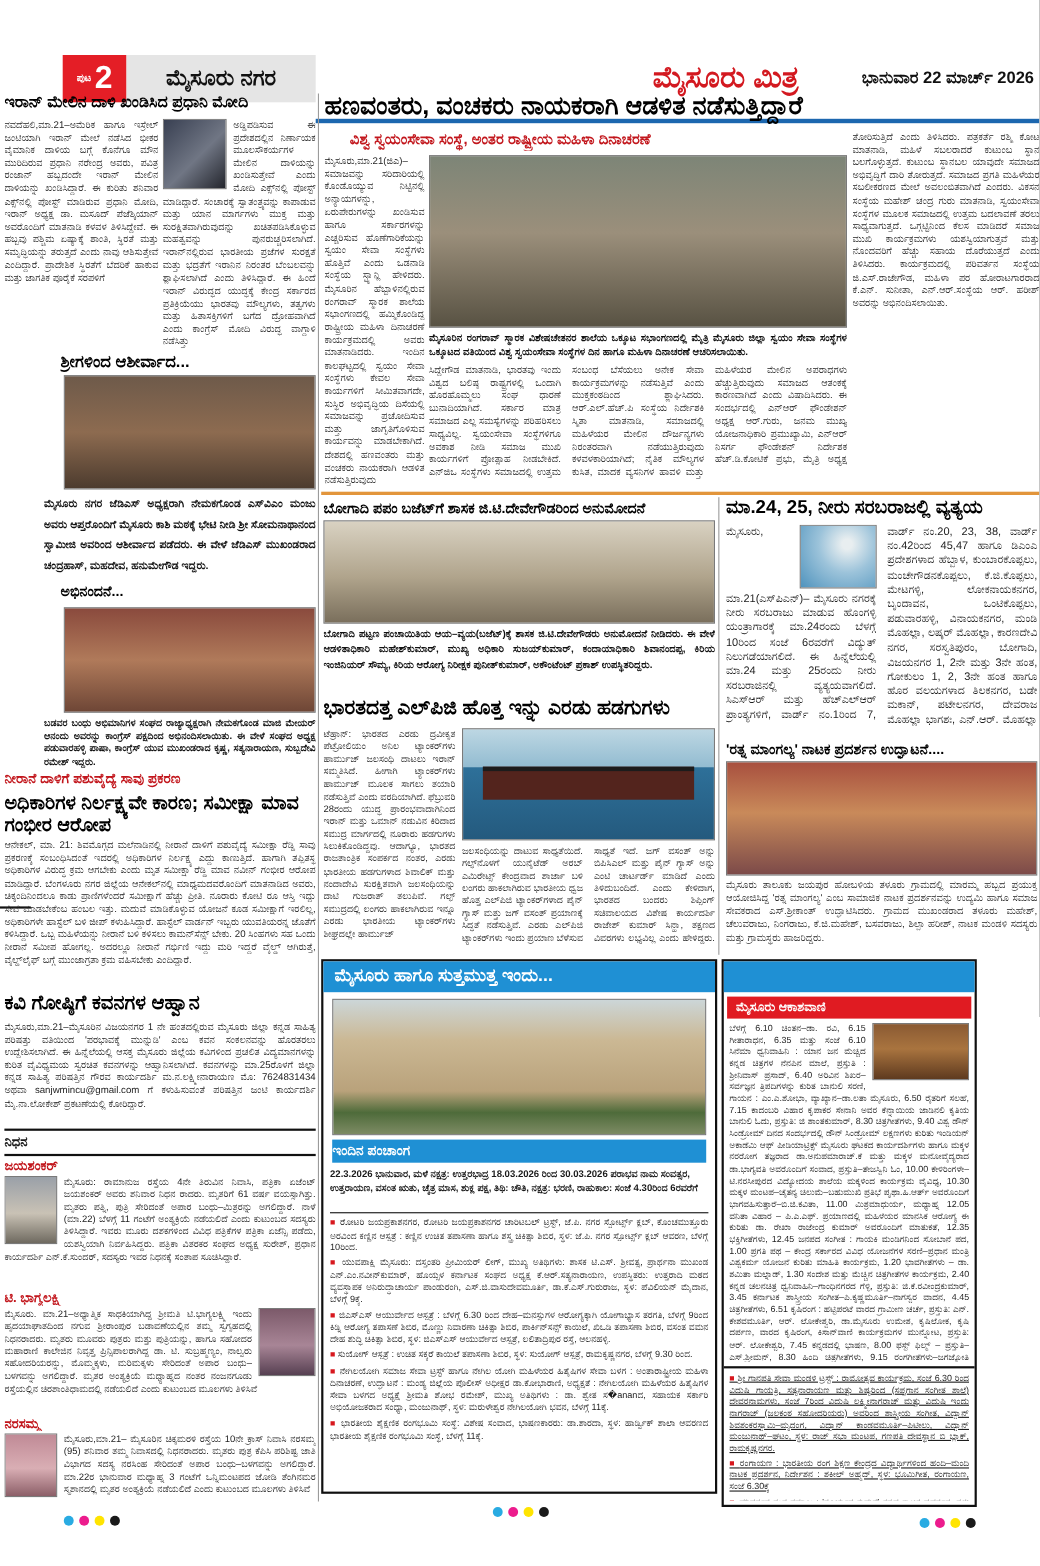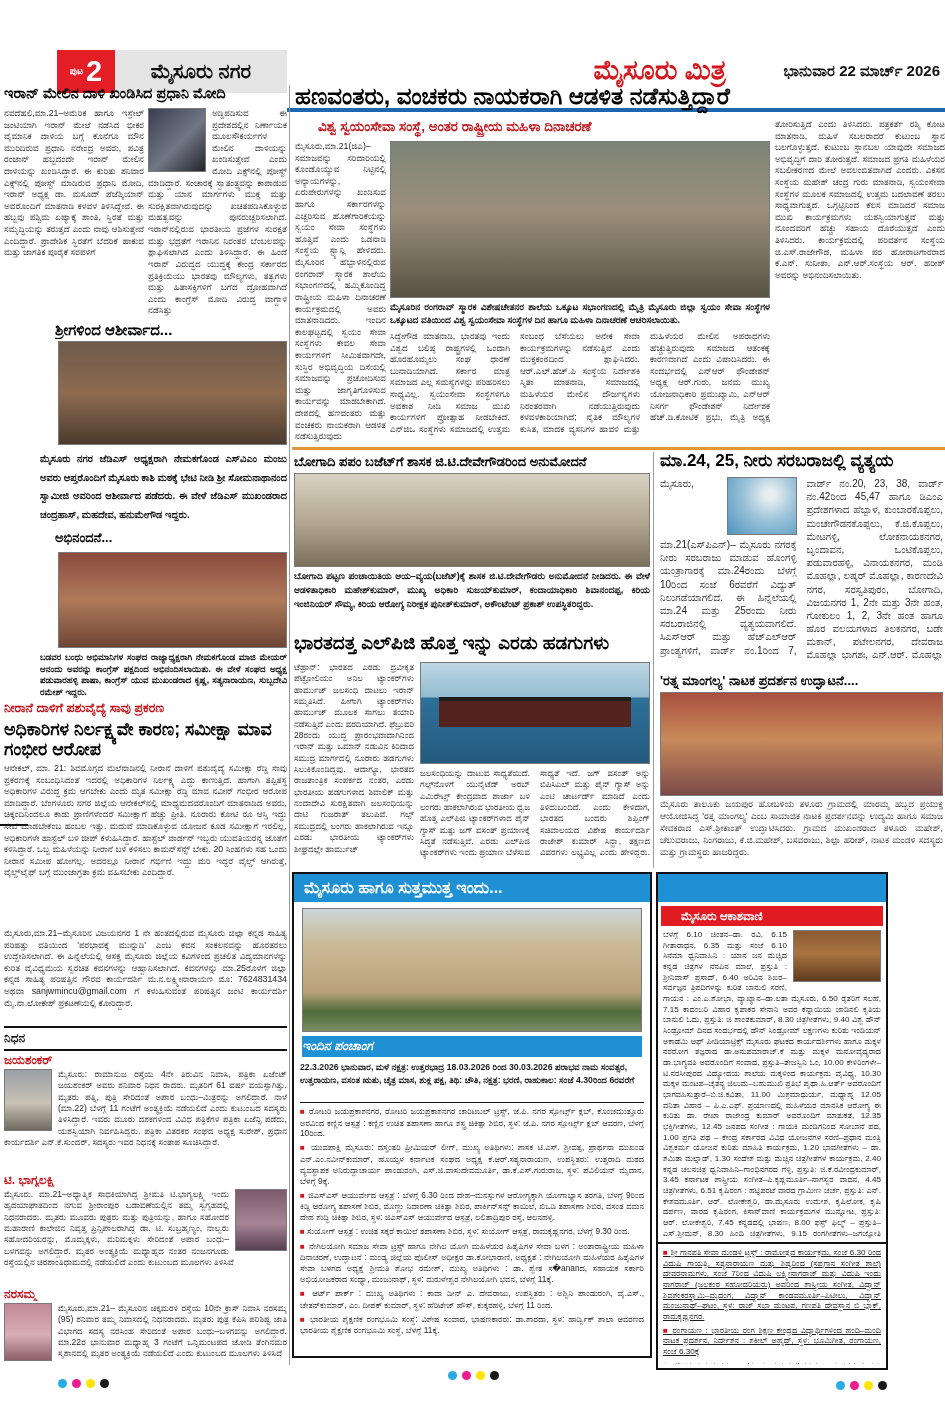--- a/index.html
+++ b/index.html
@@ -74,20 +74,21 @@
 
   <div class="abs hl" style="left:55px;top:530px;width:232px;height:18px;font-size:13px;">ಅಭಿನಂದನೆ...</div>
   <div class="abs photo ph-fel" style="left:58px;top:552px;width:229px;height:96px;"></div>
   <div class="abs cap" style="left:40px;top:652px;width:247px;height:46px;font-size:8.6px;line-height:1.35;text-align:justify;">ಬಡವರ ಬಂಧು ಅಭಿಮಾನಿಗಳ ಸಂಘದ ರಾಜ್ಯಾಧ್ಯಕ್ಷರಾಗಿ ನೇಮಕಗೊಂಡ ಮಾಜಿ ಮೇಯರ್ ಆನಂದು ಅವರನ್ನು ಕಾಂಗ್ರೆಸ್ ಪಕ್ಷದಿಂದ ಅಭಿನಂದಿಸಲಾಯಿತು. ಈ ವೇಳೆ ಸಂಘದ ಅಧ್ಯಕ್ಷ ಪಡುವಾರಹಳ್ಳಿ ಪಾಷಾ, ಕಾಂಗ್ರೆಸ್ ಯುವ ಮುಖಂಡರಾದ ಕೃಷ್ಣ, ಸತ್ಯನಾರಾಯಣ, ಸುಬ್ಬದೇವಿ ರಮೇಶ್ ಇದ್ದರು.</div>
   <div class="abs" style="left:0;top:824px;width:28px;height:2px;background:#111;"></div>
 
   <div class="abs bold red center" style="left:4px;top:701px;width:283px;height:16px;font-size:12.5px;overflow:hidden;">ನೀರಾನೆ ದಾಳಿಗೆ ಪಶುವೈದ್ಯೆ ಸಾವು ಪ್ರಕರಣ</div>
   <div class="abs hl center" style="left:4px;top:719px;width:283px;height:42px;font-size:17.5px;line-height:1.15;">ಅಧಿಕಾರಿಗಳ ನಿರ್ಲಕ್ಷ್ಯವೇ ಕಾರಣ; ಸಮೀಕ್ಷಾ ಮಾವ ಗಂಭೀರ ಆರೋಪ</div>
   <div class="abs j" style="left:4px;top:763px;width:283px;height:133px;font-size:8.8px;">ಆನೇಕಲ್, ಮಾ. 21: ಶಿವಮೊಗ್ಗದ ಮಲೆನಾಡಿನಲ್ಲಿ ನೀರಾನೆ ದಾಳಿಗೆ ಪಶುವೈದ್ಯೆ ಸಮೀಕ್ಷಾ ರೆಡ್ಡಿ ಸಾವು ಪ್ರಕರಣಕ್ಕೆ ಸಂಬಂಧಿಸಿದಂತೆ ಇದರಲ್ಲಿ ಅಧಿಕಾರಿಗಳ ನಿರ್ಲಕ್ಷ್ಯ ಎದ್ದು ಕಾಣುತ್ತಿದೆ. ಹಾಗಾಗಿ ತಪ್ಪಿತಸ್ಥ ಅಧಿಕಾರಿಗಳ ವಿರುದ್ಧ ಕ್ರಮ ಆಗಬೇಕು ಎಂದು ಮೃತ ಸಮೀಕ್ಷಾ ರೆಡ್ಡಿ ಮಾವ ನವೀನ್ ಗಂಭೀರ ಆರೋಪ ಮಾಡಿದ್ದಾರೆ. ಬೆಂಗಳೂರು ನಗರ ಜಿಲ್ಲೆಯ ಆನೇಕಲ್‌ನಲ್ಲಿ ಮಾಧ್ಯಮದವರೊಂದಿಗೆ ಮಾತನಾಡಿದ ಅವರು, ಚಿಕ್ಕಂದಿನಿಂದಲೂ ಕಾಡು ಪ್ರಾಣಿಗಳೆಂದರೆ ಸಮೀಕ್ಷಾಗೆ ಹೆಚ್ಚು ಪ್ರೀತಿ. ನೂರಾರು ಕೋಟಿ ರೂ ಆಸ್ತಿ ಇದ್ದು ಸೇವೆ ಮಾಡಬೇಕೆಂಬ ಹಂಬಲ ಇತ್ತು. ಮದುವೆ ಮಾಡಿಕೊಳ್ಳುವ ಯೋಜನೆ ಕೂಡ ಸಮೀಕ್ಷಾಗೆ ಇರಲಿಲ್ಲ, ಅಧಿಕಾರಿಗಳೇ ಹಾಸ್ಟೆಲ್ ಬಳಿ ಜೀಪ್ ಕಳುಹಿಸಿದ್ದಾರೆ. ಹಾಸ್ಟೆಲ್ ವಾರ್ಡನ್ ಇಬ್ಬರು ಯುವತಿಯರನ್ನ ಜೊತೆಗೆ ಕಳಿಸಿದ್ದಾರೆ. ಒಬ್ಬ ಮಹಿಳೆಯನ್ನು ನೀರಾನೆ ಬಳಿ ಕಳಿಸಲು ಕಾಮನ್‌ಸೆನ್ಸ್ ಬೇಕು. 20 ಸಿಂಹಗಳು ಸಹ ಒಂದು ನೀರಾನೆ ಸಮೀಪ ಹೋಗಲ್ಲ. ಅದರಲ್ಲೂ ನೀರಾನೆ ಗರ್ಭಿಣಿ ಇದ್ದು ಮರಿ ಇದ್ದರೆ ವೈಲ್ಡ್ ಆಗಿರುತ್ತೆ, ವೈಲ್ಡ್‌ಲೈಫ್ ಬಗ್ಗೆ ಮುಂಜಾಗ್ರತಾ ಕ್ರಮ ವಹಿಸಬೇಕು ಎಂದಿದ್ದಾರೆ.</div>
 
+  <div class="abs hl center" style="left:4px;top:901px;width:283px;height:24px;font-size:18px;">ಕವಿ ಗೋಷ್ಠಿಗೆ ಕವನಗಳ ಆಹ್ವಾನ</div>
   <div class="abs j" style="left:4px;top:928px;width:283px;height:94px;font-size:8.8px;">ಮೈಸೂರು,ಮಾ.21–ಮೈಸೂರಿನ ವಿಜಯನಗರ 1 ನೇ ಹಂತದಲ್ಲಿರುವ ಮೈಸೂರು ಜಿಲ್ಲಾ ಕನ್ನಡ ಸಾಹಿತ್ಯ ಪರಿಷತ್ತು ವತಿಯಿಂದ 'ಪರಭಾವಕ್ಕೆ ಮುನ್ನುಡಿ' ಎಂಬ ಕವನ ಸಂಕಲನವನ್ನು ಹೊರತರಲು ಉದ್ದೇಶಿಸಲಾಗಿದೆ. ಈ ಹಿನ್ನೆಲೆಯಲ್ಲಿ ಆಸಕ್ತ ಮೈಸೂರು ಜಿಲ್ಲೆಯ ಕವಿಗಳಿಂದ ಪ್ರಚಲಿತ ವಿದ್ಯಮಾನಗಳನ್ನು ಕುರಿತ ವೈವಿಧ್ಯಮಯ ಸ್ವರಚಿತ ಕವನಗಳನ್ನು ಆಹ್ವಾನಿಸಲಾಗಿದೆ. ಕವನಗಳನ್ನು ಮಾ.25ರೊಳಗೆ ಜಿಲ್ಲಾ ಕನ್ನಡ ಸಾಹಿತ್ಯ ಪರಿಷತ್ತಿನ ಗೌರವ ಕಾರ್ಯದರ್ಶಿ ಮ.ನ.ಲಕ್ಷ್ಮೀನಾರಾಯಣ ಮೊ: 7624831434 ಅಥವಾ sanjwmincu@gmail.com ಗೆ ಕಳುಹಿಸುವಂತೆ ಪರಿಷತ್ತಿನ ಜಂಟಿ ಕಾರ್ಯದರ್ಶಿ ಮೈ.ನಾ.ಲೋಕೇಶ್ ಪ್ರಕಟಣೆಯಲ್ಲಿ ಕೋರಿದ್ದಾರೆ.</div>
 
   <div class="abs hrule" style="left:4px;top:1026px;width:283px;"></div>
   <div class="abs bold center" style="left:4px;top:1031px;width:283px;height:15px;font-size:12px;">ನಿಧನ</div>
   <div class="abs hrule" style="left:4px;top:1049px;width:283px;"></div>
 
   <div class="abs bold red center" style="left:4px;top:1053px;width:283px;height:14px;font-size:12px;overflow:hidden;">ಜಯಶಂಕರ್</div>
   <div class="abs j" style="left:4px;top:1069px;width:283px;height:102px;font-size:8.6px;">
     <span class="photo ph-ob1 fl-l" style="display:block;width:48px;height:62px;"></span>
     <span>ಮೈಸೂರು: ರಾಮಾನುಜ ರಸ್ತೆಯ 4ನೇ ತಿರುವಿನ ನಿವಾಸಿ, ಪತ್ರಿಕಾ ಏಜೆಂಟ್ ಜಯಶಂಕರ್ ಅವರು ಶನಿವಾರ ನಿಧನ ರಾದರು. ಮೃತರಿಗೆ 61 ವರ್ಷ ವಯಸ್ಸಾಗಿತ್ತು. ಮೃತರು ಪತ್ನಿ, ಪುತ್ರಿ ಸೇರಿದಂತೆ ಅಪಾರ ಬಂಧು–ಮಿತ್ರರನ್ನು ಅಗಲಿದ್ದಾರೆ. ನಾಳೆ (ಮಾ.22) ಬೆಳಗ್ಗೆ 11 ಗಂಟೆಗೆ ಅಂತ್ಯಕ್ರಿಯೆ ನಡೆಯಲಿದೆ ಎಂದು ಕುಟುಂಬದ ಸದಸ್ಯರು ತಿಳಿಸಿದ್ದಾರೆ. ಇವರು ಮೂರು ದಶಕಗಳಿಂದ ವಿವಿಧ ಪತ್ರಿಕೆಗಳ ಪತ್ರಿಕಾ ಏಜೆನ್ಸಿ ಪಡೆದು, ಯಶಸ್ವಿಯಾಗಿ ನಿರ್ವಹಿಸಿದ್ದರು. ಪತ್ರಿಕಾ ವಿತರಕರ ಸಂಘದ ಅಧ್ಯಕ್ಷ ಸುರೇಶ್, ಪ್ರಧಾನ ಕಾರ್ಯದರ್ಶಿ ಎನ್.ಕೆ.ಸುಂದರ್, ಸದಸ್ಯರು ಇವರ ನಿಧನಕ್ಕೆ ಸಂತಾಪ ಸೂಚಿಸಿದ್ದಾರೆ.</span>
@@ -140,40 +141,39 @@
   </div>
   <div class="abs cols2 j" style="left:420px;top:768px;width:230px;height:100px;font-size:8.6px;">ಜಲಸಂಧಿಯನ್ನು ದಾಟುವ ಸಾಧ್ಯತೆಯಿದೆ. ಗಲ್ಫ್‌ನೊಳಗೆ ಯುನೈಟೆಡ್ ಅರಬ್ ಎಮಿರೇಟ್ಸ್ ಕೇಂದ್ರವಾದ ಶಾರ್ಜಾ ಬಳಿ ಲಂಗರು ಹಾಕಲಾಗಿರುವ ಭಾರತೀಯ ಧ್ವಜ ಹೊತ್ತ ಎಲ್‌ಪಿಜಿ ಟ್ಯಾಂಕರ್‌ಗಳಾದ ಪೈನ್ ಗ್ಯಾಸ್ ಮತ್ತು ಜಗ್ ವಸಂತ್ ಪ್ರಯಾಣಕ್ಕೆ ಸಿದ್ಧತೆ ನಡೆಸುತ್ತಿವೆ. ಎರಡು ಎಲ್‌ಪಿಜಿ ಟ್ಯಾಂಕರ್‌ಗಳು ಇಂದು ಪ್ರಯಾಣ ಬೆಳೆಸುವ ಸಾಧ್ಯತೆ ಇದೆ. ಜಗ್ ವಸಂತ್ ಅನ್ನು ಬಿಪಿಸಿಎಲ್ ಮತ್ತು ಪೈನ್ ಗ್ಯಾಸ್ ಅನ್ನು ಎಂಟಿ ಚಾರ್ಟರ್ಡ್ ಮಾಡಿದೆ ಎಂದು ತಿಳಿದುಬಂದಿದೆ. ಎಂದು ಕೇಳಿದಾಗ, ಭಾರತದ ಬಂದರು ಶಿಪ್ಪಿಂಗ್ ಸಚಿವಾಲಯದ ವಿಶೇಷ ಕಾರ್ಯದರ್ಶಿ ರಾಜೇಶ್ ಕುಮಾರ್ ಸಿನ್ಹಾ, ತಕ್ಷಣದ ವಿವರಗಳು ಲಭ್ಯವಿಲ್ಲ ಎಂದು ಹೇಳಿದ್ದರು. ವಿದೇಶಾಂಗ ಸಚಿವಾಲಯದ ವಕ್ತಾರ ರಣಧೀರ್ ಜೈಸ್ವಾಲ್ ಮಾತನಾಡಿ, ಗಲ್ಫ್ ಒಳಗಿರುವ ಭಾರತದ 22 ಹಡಗುಗಳ ಸುರಕ್ಷಿತ ಮತ್ತು ಅಡೆತಡೆಯಿಲ್ಲದ ಸಂಚಾರಕ್ಕೆ ದೇಶದ ಪ್ರಯತ್ನ ನಡೆದಿದೆ. ಪ್ರಧಾನಿ ನರೇಂದ್ರ ಮೋದಿ ಇತರ ನಾಯಕರೊಂದಿಗೆ ಅವುಗಳ ಸುರಕ್ಷಿತ ಸಾಗಣೆಯ ಬಗ್ಗೆ ಮಾತನಾಡುತ್ತಿದ್ದಾರೆ ಎಂದು ಅವರು ತಿಳಿಸಿದ್ದಾರೆ.</div>
 
   <div class="abs hl" style="left:660px;top:673px;width:283px;height:17px;font-size:13px;">'ರತ್ನ ಮಾಂಗಲ್ಯ' ನಾಟಕ ಪ್ರದರ್ಶನ ಉದ್ಘಾಟನೆ....</div>
   <div class="abs photo ph-drama" style="left:660px;top:692px;width:283px;height:104px;"></div>
   <div class="abs j" style="left:660px;top:799px;width:283px;height:70px;font-size:9px;">ಮೈಸೂರು ತಾಲೂಕು ಜಯಪುರ ಹೋಬಳಿಯ ತಳೂರು ಗ್ರಾಮದಲ್ಲಿ ಮಾರಮ್ಮ ಹಬ್ಬದ ಪ್ರಯುಕ್ತ ಆಯೋಜಿಸಿದ್ದ 'ರತ್ನ ಮಾಂಗಲ್ಯ' ಎಂಬ ಸಾಮಾಜಿಕ ನಾಟಕ ಪ್ರದರ್ಶನವನ್ನು ಉದ್ಯಮಿ ಹಾಗೂ ಸಮಾಜ ಸೇವಕರಾದ ಎಸ್.ಶ್ರೀಕಾಂತ್ ಉದ್ಘಾಟಿಸಿದರು. ಗ್ರಾಮದ ಮುಖಂಡರಾದ ತಳೂರು ಮಹೇಶ್, ಚೆಲುವರಾಜು, ನಿಂಗರಾಜು, ಕೆ.ಜಿ.ಮಹೇಶ್, ಬಸವರಾಜು, ಶಿಲ್ಪಾ ಹರೀಶ್, ನಾಟಕ ಮಂಡಳಿ ಸದಸ್ಯರು ಮತ್ತು ಗ್ರಾಮಸ್ಥರು ಹಾಜರಿದ್ದರು.</div>
 
   <div class="box" style="left:292px;top:872px;width:360px;height:486px;">
     <div class="band-blue abs" style="left:0;top:0;width:356px;height:28px;font-size:16px;line-height:28px;padding-left:10px;box-sizing:border-box;">ಮೈಸೂರು ಹಾಗೂ ಸುತ್ತಮುತ್ತ ಇಂದು...</div>
     <div class="photo ph-palace abs" style="left:8px;top:34px;width:340px;height:124px;"></div>
-    <div class="band-blue abs center" style="left:8px;top:162px;width:340px;height:21px;font-size:12.5px;line-height:21px;font-style:italic;">ಇಂದಿನ ಪಂಚಾಂಗ</div>
+    <div class="band-blue abs center" style="left:8px;top:162px;width:340px;height:21px;font-size:12.5px;line-height:21px;">ಇಂದಿನ ಪಂಚಾಂಗ</div>
     <div class="abs bold center" style="left:6px;top:187px;width:344px;height:38px;font-size:8.7px;line-height:1.45;overflow:hidden;">22.3.2026 ಭಾನುವಾರ, ಮಳೆ ನಕ್ಷತ್ರ: ಉತ್ತರಭಾದ್ರ 18.03.2026 ರಿಂದ 30.03.2026 ಪರಾಭವ ನಾಮ ಸಂವತ್ಸರ, ಉತ್ತರಾಯಣ, ವಸಂತ ಋತು, ಚೈತ್ರ ಮಾಸ, ಶುಕ್ಲ ಪಕ್ಷ, ತಿಥಿ: ಚೌತಿ, ನಕ್ಷತ್ರ: ಭರಣಿ, ರಾಹುಕಾಲ: ಸಂಜೆ 4.30ರಿಂದ 6ರವರೆಗೆ</div>
     <div class="abs hrule" style="left:6px;top:228px;width:344px;height:1px;"></div>
     <div class="abs j" style="left:6px;top:232px;width:344px;height:248px;font-size:8.3px;">
       <div class="ev"><span>ರೋಟರಿ ಜಯಪ್ರಕಾಶನಗರ, ರೋಟರಿ ಜಯಪ್ರಕಾಶನಗರ ಚಾರಿಟಬಲ್ ಟ್ರಸ್ಟ್, ಜೆ.ಪಿ. ನಗರ ಸ್ಪೋರ್ಟ್ಸ್ ಕ್ಲಬ್, ಕೊಂಚಮುತ್ತೂರು ಅರವಿಂದ ಕಣ್ಣಿನ ಆಸ್ಪತ್ರೆ : ಕಣ್ಣಿನ ಉಚಿತ ತಪಾಸಣಾ ಹಾಗೂ ಶಸ್ತ್ರ ಚಿಕಿತ್ಸಾ ಶಿಬಿರ, ಸ್ಥಳ: ಜೆ.ಪಿ. ನಗರ ಸ್ಪೋರ್ಟ್ಸ್ ಕ್ಲಬ್ ಆವರಣ, ಬೆಳಗ್ಗೆ 10ರಿಂದ.</span></div>
       <div class="ev"><span>ಯುವಪಾಕ್ಷಿ ಮೈಸೂರು: ದಸ್ತಂತರಿ ಪ್ರೀಮಿಯರ್ ಲೀಗ್, ಮುಖ್ಯ ಅತಿಥಿಗಳು: ಶಾಸಕ ಟಿ.ಎಸ್. ಶ್ರೀವತ್ಸ, ಪ್ರಾರ್ಥನಾ ಮುಖಂಡ ಎನ್.ಎಂ.ನವೀನ್‌ಕುಮಾರ್, ಹೊಯ್ಸಳ ಕರ್ನಾಟಕ ಸಂಘದ ಅಧ್ಯಕ್ಷ ಕೆ.ಆರ್.ಸತ್ಯನಾರಾಯಣ, ಉಪಸ್ಥಿತರು: ಉತ್ತರಾದಿ ಮಠದ ವ್ಯವಸ್ಥಾಪಕ ಅನಿರುದ್ಧಾಚಾರ್ಯ ಪಾಂಡುರಂಗಿ, ಎಸ್.ಜಿ.ವಾಸುದೇವಮೂರ್ತಿ, ಡಾ.ಕೆ.ಎಸ್.ಗುರುರಾಜ, ಸ್ಥಳ: ಪೆವಿಲಿಯನ್ ಮೈದಾನ, ಬೆಳಗ್ಗೆ 9ಕ್ಕೆ.</span></div>
       <div class="ev"><span>ಜಿಎಸ್‌ಎಸ್ ಆಯುರ್ವೇದ ಆಸ್ಪತ್ರೆ : ಬೆಳಗ್ಗೆ 6.30 ರಿಂದ ದೇಹ–ಮನಸ್ಸುಗಳ ಆರೋಗ್ಯಕ್ಕಾಗಿ ಯೋಗಾಭ್ಯಾಸ ತರಗತಿ, ಬೆಳಗ್ಗೆ 9ರಿಂದ ಕಿಡ್ನಿ ಆರೋಗ್ಯ ತಪಾಸಣೆ ಶಿಬಿರ, ಮೊಣ್ಣು ನಿವಾರಣಾ ಚಿಕಿತ್ಸಾ ಶಿಬಿರ, ಪಾರ್ಕಿನ್‌ಸನ್ಸ್ ಕಾಯಿಲೆ, ಖಿಒಡಿ ತಪಾಸಣಾ ಶಿಬಿರ, ವಸಂತ ವಮನ ದೇಹ ಶುದ್ಧಿ ಚಿಕಿತ್ಸಾ ಶಿಬಿರ, ಸ್ಥಳ: ಜಿಎಸ್‌ಎಸ್ ಆಯುರ್ವೇದ ಆಸ್ಪತ್ರೆ, ಲಲಿತಾದ್ರಿಪುರ ರಸ್ತೆ, ಆಲನಹಳ್ಳಿ.</span></div>
       <div class="ev"><span>ಸುಯೋಗ್ ಆಸ್ಪತ್ರೆ : ಉಚಿತ ಸಕ್ಕರೆ ಕಾಯಿಲೆ ತಪಾಸಣಾ ಶಿಬಿರ, ಸ್ಥಳ: ಸುಯೋಗ್ ಆಸ್ಪತ್ರೆ, ರಾಮಕೃಷ್ಣನಗರ, ಬೆಳಗ್ಗೆ 9.30 ರಿಂದ.</span></div>
       <div class="ev"><span>ನೇಗಿಲಯೋಗಿ ಸಮಾಜ ಸೇವಾ ಟ್ರಸ್ಟ್ ಹಾಗೂ ನೇಗಿಲ ಯೋಗಿ ಮಹಿಳೆಯರ ಹಿತೈಷಿಗಳ ಸೇವಾ ಬಳಗ : ಅಂತಾರಾಷ್ಟ್ರೀಯ ಮಹಿಳಾ ದಿನಾಚರಣೆ, ಉದ್ಘಾಟನೆ : ಮಂಡ್ಯ ಜಿಲ್ಲೆಯ ಪೊಲೀಸ್ ಅಧೀಕ್ಷರ ಡಾ.ಕೋಭಾರಾಣಿ, ಅಧ್ಯಕ್ಷತೆ : ನೇಗಿಲಯೋಗಿ ಮಹಿಳೆಯರ ಹಿತೈಷಿಗಳ ಸೇವಾ ಬಳಗದ ಅಧ್ಯಕ್ಷೆ ಶ್ರೀಮತಿ ಶೋಭ ರಮೇಶ್, ಮುಖ್ಯ ಅತಿಥಿಗಳು : ಡಾ. ಶ್ವೇತ ಸ�ananದ, ಸಹಾಯಕ ಸರ್ಕಾರಿ ಅಭಿಯೋಜಕರಾದ ಸಂಧ್ಯಾ, ಮಂಜುನಾಥ್, ಸ್ಥಳ: ಮರುಳೇಶ್ವರ ನೇಗಿಲಯೋಗಿ ಭವನ, ಬೆಳಗ್ಗೆ 11ಕ್ಕೆ.</span></div>
-      <div class="ev"><span>ಆರ್ಟ್ ಪಾರ್ಕ್ : ಮುಖ್ಯ ಅತಿಥಿಗಳು : ಕಾವಾ ಡೀನ್ ಎ. ದೇವರಾಜು, ಉಪಸ್ಥಿತರು : ಅಶ್ವಿನಿ ಪಾಂಡುರಂಗಿ, ವೈ.ಎಸ್., ಚೇತನ್‌ಕುಮಾರ್, ಎಂ. ದೀಪಕ್ ಕುಮಾರ್, ಸ್ಥಳ: ಹೆರಿಟೇಜ್ ಹೌಸ್, ಕುಕ್ಕರಹಳ್ಳಿ, ಬೆಳಗ್ಗೆ 11 ರಿಂದ.</span></div>
       <div class="ev"><span>ಭಾರತೀಯ ಶೈಕ್ಷಣಿಕ ರಂಗಭೂಮಿ ಸಂಸ್ಥೆ: ವಿಶೇಷ ಸಂವಾದ, ಭಾಷಣಕಾರರು: ಡಾ.ಶಾರದಾ, ಸ್ಥಳ: ಹಾರ್ಡ್ವಿಕ್ ಶಾಲಾ ಆವರಣದ ಭಾರತೀಯ ಶೈಕ್ಷಣಿಕ ರಂಗಭೂಮಿ ಸಂಸ್ಥೆ, ಬೆಳಗ್ಗೆ 11ಕ್ಕೆ.</span></div>
     </div>
   </div>
   <div class="abs dots" style="left:448px;top:1366px;">
     <span class="d-c"></span><span class="d-m"></span><span class="d-y"></span><span class="d-k"></span>
   </div>
 
   <div class="box" style="left:656px;top:872px;width:232px;height:498px;">
     <div class="band-blue abs" style="left:0;top:0;width:228px;height:28px;"></div>
-    <div class="band-red abs" style="left:3px;top:32px;width:222px;height:20px;font-size:11.5px;line-height:20px;padding-left:20px;box-sizing:border-box;">ಮೈಸೂರು ಆಕಾಶವಾಣಿ</div>
+    <div class="band-red abs" style="left:3px;top:32px;width:222px;height:20px;font-size:11.5px;line-height:20px;padding-left:8px;box-sizing:border-box;">ಮೈಸೂರು ಆಕಾಶವಾಣಿ</div>
     <div class="abs j" style="left:5px;top:56px;width:218px;height:308px;font-size:8.1px;">
       <span class="photo ph-radio fl-r" style="display:block;width:88px;height:52px;"></span>
       <span>ಬೆಳಗ್ಗೆ 6.10 ಚಿಂತನ–ಡಾ. ರವಿ, 6.15 ಗೀತಾರಾಧನ, 6.35 ಮತ್ತು ಸಂಜೆ 6.10 ಸಿನೆಮಾ ಧ್ವನಿವಾಹಿನಿ : ಯಾನ ಜನ ಮೆಚ್ಚಿದ ಕನ್ನಡ ಚಿತ್ರಗಳ ನೆನಪಿನ ಮಾಲೆ, ಪ್ರಸ್ತುತಿ : ಶ್ರೀನಿವಾಸ್ ಪ್ರಸಾದ್, 6.40 ಅರಿವಿನ ಶಿಖರ–ಸರ್ವಜ್ಞನ ತ್ರಿಪದಿಗಳನ್ನು ಕುರಿತ ಬಾನುಲಿ ಸರಣಿ, ಗಾಯನ : ಎಂ.ಎ.ಶೋಭಾ, ವ್ಯಾಖ್ಯಾನ–ಡಾ.ಲತಾ ಮೈಸೂರು, 6.50 ರೈತರಿಗೆ ಸಲಹೆ, 7.15 ಕಾದಂಬರಿ ವಿಹಾರ ಕೃಪಾಕರ ಸೇನಾನಿ ಅವರ ಕೆನ್ನಾಯಿಯ ಜಾಡಿನಲಿ ಕೃತಿಯ ಬಾನುಲಿ ಓದು, ಪ್ರಸ್ತುತಿ: ಜಿ ಶಾಂತಕುಮಾರ್, 8.30 ಚಿತ್ರಗೀತೆಗಳು, 9.40 ವಿಶ್ವ ಡೌನ್ ಸಿಂಡ್ರೋಮ್ ದಿನದ ಸಂದರ್ಭದಲ್ಲಿ ಡೌನ್ ಸಿಂಡ್ರೋಮ್ ಲಕ್ಷಣಗಳು ಕುರಿತು ಇಂಡಿಯನ್ ಅಕಾಡೆಮಿ ಆಫ್ ಪೀಡಿಯಾಟ್ರಿಕ್ಸ್ ಮೈಸೂರು ಘಟಕದ ಕಾರ್ಯದರ್ಶಿಗಳು ಹಾಗೂ ಮಕ್ಕಳ ನರರೋಗ ತಜ್ಞರಾದ ಡಾ.ಅನುಪಮಾರಾಜ್.ಕೆ ಮತ್ತು ಮಕ್ಕಳ ಮನೋವೈದ್ಯರಾದ ಡಾ.ಭಾಗ್ಯವತಿ ಅವರೊಂದಿಗೆ ಸಂವಾದ, ಪ್ರಸ್ತುತಿ–ತೇಜಸ್ವಿನಿ ಓಂ, 10.00 ಕೇಳಿರಿಂಗಳೇ–ಟಿ.ನರಸೀಪುರದ ವಿದ್ಯೋದಯ ಶಾಲೆಯ ಮಕ್ಕಳಿಂದ ಕಾರ್ಯಕ್ರಮ ವೈವಿಧ್ಯ, 10.30 ಮಕ್ಕಳ ಮಂಟಪ–ಚೈತನ್ಯ ಚಿಲುಮೆ–ಬಹುಮುಖಿ ಪ್ರತಿಭೆ ಪೃಥಾ.ಹಿ.ಆರ್ತ್ ಅವರೊಂದಿಗೆ ಭಾಗವಹಿಸುತ್ತಾರೆ–ಬಿ.ಜಿ.ಕವಿತಾ, 11.00 ಮಿಶ್ರಮಾಧುರ್ಯ, ಮಧ್ಯಾಹ್ನ 12.05 ವನಿತಾ ವಿಹಾರ – ಪಿ.ಎ.ಎಫ್. ಪ್ರಯಾಣದಲ್ಲಿ ಮಹಿಳೆಯರ ಮಾನಸಿಕ ಆರೋಗ್ಯ ಈ ಕುರಿತು ಡಾ. ರೇಖಾ ರಾಜೇಂದ್ರ ಕುಮಾರ್ ಅವರೊಂದಿಗೆ ಮಾತುಕತೆ, 12.35 ಭಕ್ತಿಗೀತೆಗಳು, 12.45 ಜನಪದ ಸಂಗೀತ : ಗಾಯಕಿ ಮಂಡಿಗನಿಂದ ಸೋಬಾನೆ ಪದ, 1.00 ಪ್ರಗತಿ ಪಥ – ಕೇಂದ್ರ ಸರ್ಕಾರದ ವಿವಿಧ ಯೋಜನೆಗಳ ಸರಣಿ–ಪ್ರಧಾನ ಮಂತ್ರಿ ವಿಶ್ವಕರ್ಮ ಯೋಜನೆ ಕುರಿತು ಮಾಹಿತಿ ಕಾರ್ಯಕ್ರಮ, 1.20 ಭಾವಗೀತೆಗಳು – ಡಾ. ಶಮಿತಾ ಮಲ್ನಾಡ್, 1.30 ಸಂದೇಶ ಮತ್ತು ಮೆಚ್ಚಿನ ಚಿತ್ರಗೀತೆಗಳ ಕಾರ್ಯಕ್ರಮ, 2.40 ಕನ್ನಡ ಚಲನಚಿತ್ರ ಧ್ವನಿವಾಹಿನಿ–ಗಾಂಧಿನಗರದ ಗೆಳ್ಳಿ, ಪ್ರಸ್ತುತಿ: ಜಿ.ಕೆ.ರವೀಂದ್ರಕುಮಾರ್, 3.45 ಕರ್ನಾಟಕ ಶಾಸ್ತ್ರೀಯ ಸಂಗೀತ–ಪಿ.ಕೃಷ್ಣಮೂರ್ತಿ–ನಾಗಸ್ವರ ವಾದನ, 4.45 ಚಿತ್ರಗೀತೆಗಳು, 6.51 ಕೃಷಿರಂಗ : ಹಟ್ಟಿಪರಟೆ ವಾರದ ಗ್ರಾಮೀಣ ಚರ್ಚೆ, ಪ್ರಸ್ತುತಿ: ಎನ್. ಕೇಶವಮೂರ್ತಿ, ಆರ್. ಲೋಕೇಶ್ವರಿ, ಡಾ.ಮೈಸೂರು ಉಮೇಶ, ಕೃಷಿಲೋಕ, ಕೃಷಿ ದರ್ಪಣ, ವಾರದ ಕೃಷಿರಂಗ, ಕಿಸಾನ್‌ವಾಣಿ ಕಾರ್ಯಕ್ರಮಗಳ ಮುನ್ನೋಟ, ಪ್ರಸ್ತುತಿ: ಆರ್. ಲೋಕೇಶ್ವರಿ, 7.45 ಕನ್ನಡದಲ್ಲಿ ಭಾಷಣ, 8.00 ಫಸ್ಟ್ ಫಿಲ್ಮ್ – ಪ್ರಸ್ತುತಿ–ಎಸ್.ಶ್ರೀಮನ್, 8.30 ಹಿಂದಿ ಚಿತ್ರಗೀತೆಗಳು, 9.15 ರಂಗಗೀತೆಗಳು–ಜಗಜ್ಯೋತಿ ಬಸವೇಶ್ವರ ನಾಟಕದ ಹಾಡುಗಳು, 9.30 ರಾಷ್ಟ್ರೀಯ ವಿಜ್ಞಾನ ಸಂಚಿಕೆ, 10.00 ರವಿವಾಸರೀಯ ಅಖಿಲ ಭಾರತೀಯ ಸಂಗೀತ ಸಭಾ, ಡಾ. ಧನಲಕ್ಷ್ಮಿ ಅವರ ಹಾಡುಗಾರಿಕೆ</span>
     </div>
     <div class="abs hrule" style="left:0;top:368px;width:228px;"></div>
     <div class="abs j" style="left:5px;top:374px;width:218px;height:116px;font-size:8.1px;text-decoration:underline;">
       <div class="ev"><span>ಶ್ರೀ ಗಾನಪತಿ ಸೇವಾ ಮಂಡಳಿ ಟ್ರಸ್ಟ್ : ರಾಮೋತ್ಸವ ಕಾರ್ಯಕ್ರಮ, ಸಂಜೆ 6.30 ರಿಂದ ವಿದುಷಿ ಗಾಯತ್ರಿ, ಸತ್ಯನಾರಾಯಣ ಮತ್ತು ಶಿಷ್ಯರಿಂದ (ಸಪ್ತಗಾನ ಸಂಗೀತ ಶಾಲೆ) ದೇವರನಾಮಗಳು, ಸಂಜೆ 7ರಿಂದ ವಿದುಷಿ ಲಕ್ಷ್ಮೀನಾಗರಾಜ್ ಮತ್ತು ವಿದುಷಿ ಇಂದು ನಾಗರಾಜ್ (ಜಲಕಂಠ ಸಹೋದರಿಯರು) ಅವರಿಂದ ಶಾಸ್ತ್ರೀಯ ಸಂಗೀತ, ವಿದ್ವಾನ್ ಶಿವಶಂಕರಸ್ವಾಮಿ–ಮೃದಂಗ, ವಿದ್ವಾನ್ ಕಾಂಡವಮೂರ್ತಿ–ಪಿಟೀಲು, ವಿದ್ವಾನ್ ಮಂಜುನಾಥ್–ಘಟಂ, ಸ್ಥಳ: ರಾಜ್ ಸಭಾ ಮಂಟಪ, ಗಣಪತಿ ದೇವಸ್ಥಾನ ಬಿ ಬ್ಲಾಕ್, ರಾಮಕೃಷ್ಣನಗರ.</span></div>
       <div class="ev"><span>ರಂಗಾಯಣ : ಭಾರತೀಯ ರಂಗ ಶಿಕ್ಷಣ ಕೇಂದ್ರದ ವಿದ್ಯಾರ್ಥಿಗಳಿಂದ ಹಂದಿ–ಮಂದಿ ನಾಟಕ ಪ್ರದರ್ಶನ, ನಿರ್ದೇಶನ : ಶಕೀಲ್ ಅಹ್ಮದ್, ಸ್ಥಳ: ಭೂಮಿಗೀತ, ರಂಗಾಯಣ, ಸಂಜೆ 6.30ಕ್ಕೆ</span></div>
       <div class="ev"><span>ಪರಿವರ್ತನ ರಂಗ ಸಮಾಜ : 'ಸೂರ್ಯನ ಕುದುರೆ' ಕನ್ನಡ ನಾಟಕ ಪ್ರದರ್ಶನ, ಸ್ಥಳ: ರವಹಗೋವಿಂದ ರಂಗಮಂದಿರ, ರಾಮಕೃಷ್ಣನಗರ, ಸಂಜೆ 7ಗಂಟೆಗೆ</span></div>
     </div>

